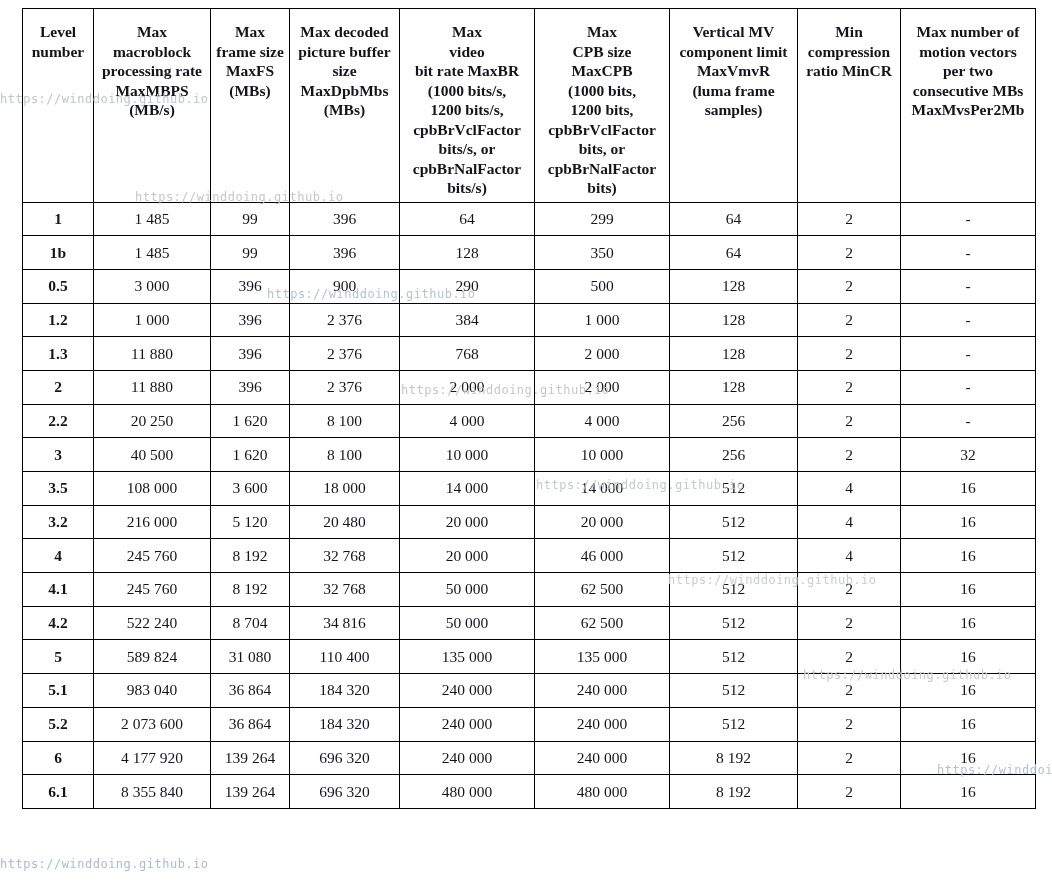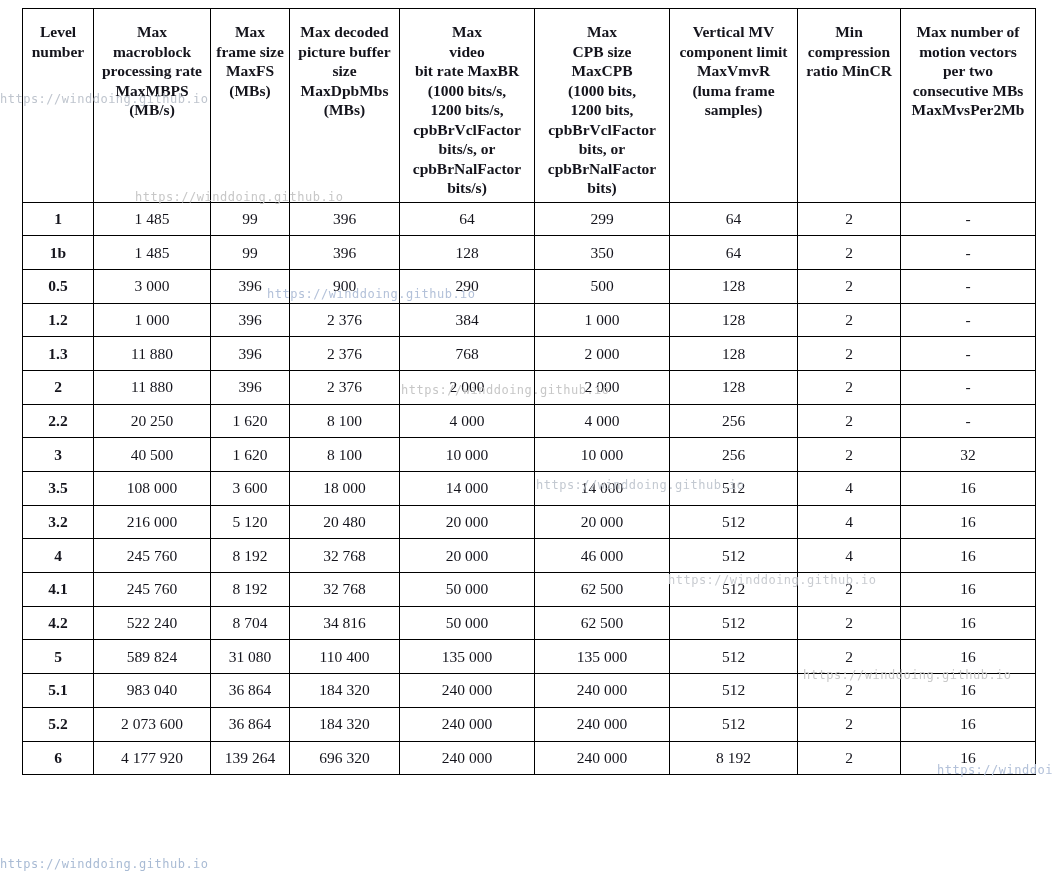--- a/index.html
+++ b/index.html
@@ -314,20 +314,31 @@
           <td class="level">6</td>
           <td>4 177 920</td>
           <td>139 264</td>
           <td>696 320</td>
           <td>240 000</td>
           <td>240 000</td>
           <td>8 192</td>
           <td>2</td>
           <td>16</td>
         </tr>
+        <tr>
+          <td class="level">6.1</td>
+          <td>8 355 840</td>
+          <td>139 264</td>
+          <td>696 320</td>
+          <td>480 000</td>
+          <td>480 000</td>
+          <td>8 192</td>
+          <td>2</td>
+          <td>16</td>
+        </tr>
       </tbody>
   </table>
 
   <div class="wm-layer">
       <div class="wm" style="left: 0px; top: 92px; color: rgb(191, 197, 206);">https://winddoing.github.io</div>
       <div class="wm" style="left: 135px; top: 190px; color: rgb(199, 199, 199);">https://winddoing.github.io</div>
       <div class="wm" style="left: 267px; top: 287px; color: rgb(179, 193, 217);">https://winddoing.github.io</div>
       <div class="wm" style="left: 401px; top: 383px; color: rgb(199, 199, 199);">https://winddoing.github.io</div>
       <div class="wm" style="left: 536px; top: 478px; color: rgb(195, 201, 209);">https://winddoing.github.io</div>
       <div class="wm" style="left: 668px; top: 573px; color: rgb(201, 204, 209);">https://winddoing.github.io</div>

